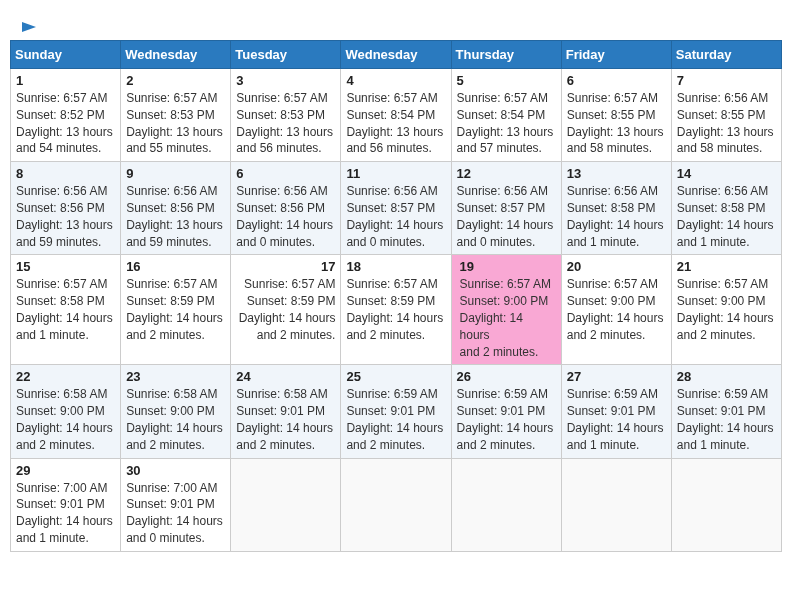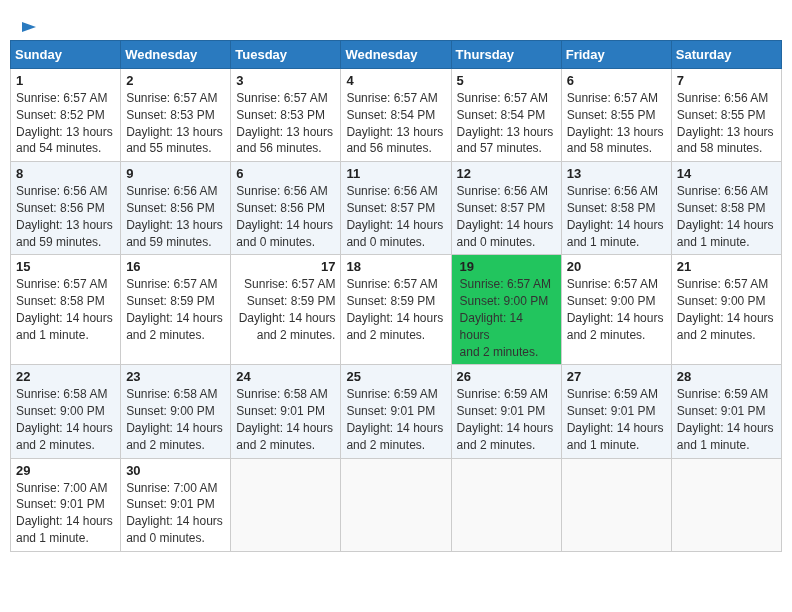--- a/index.html
+++ b/index.html
@@ -243,21 +243,21 @@
 Daylight: 14 hours
 and 2 minutes.</div>
           </td>
           <td style="background: rgb(255, 255, 255);">
             <span class="day-num">18</span>
             <div class="day-info" style="white-space: pre-line;">Sunrise: 6:57 AM
 Sunset: 8:59 PM
 Daylight: 14 hours
 and 2 minutes.</div>
           </td>
-          <td style="background: #22c55e; padding-left: 8px;">
+          <td style="background: #f9a8d4; padding-left: 8px;">
             <span class="day-num">19</span>
             <div class="day-info" style="white-space: pre-line;">Sunrise: 6:57 AM
 Sunset: 9:00 PM
 Daylight: 14 hours
 and 2 minutes.</div>
           </td>
           <td style="background: rgb(255, 255, 255);">
             <span class="day-num">20</span>
             <div class="day-info" style="white-space: pre-line;">Sunrise: 6:57 AM
 Sunset: 9:00 PM

